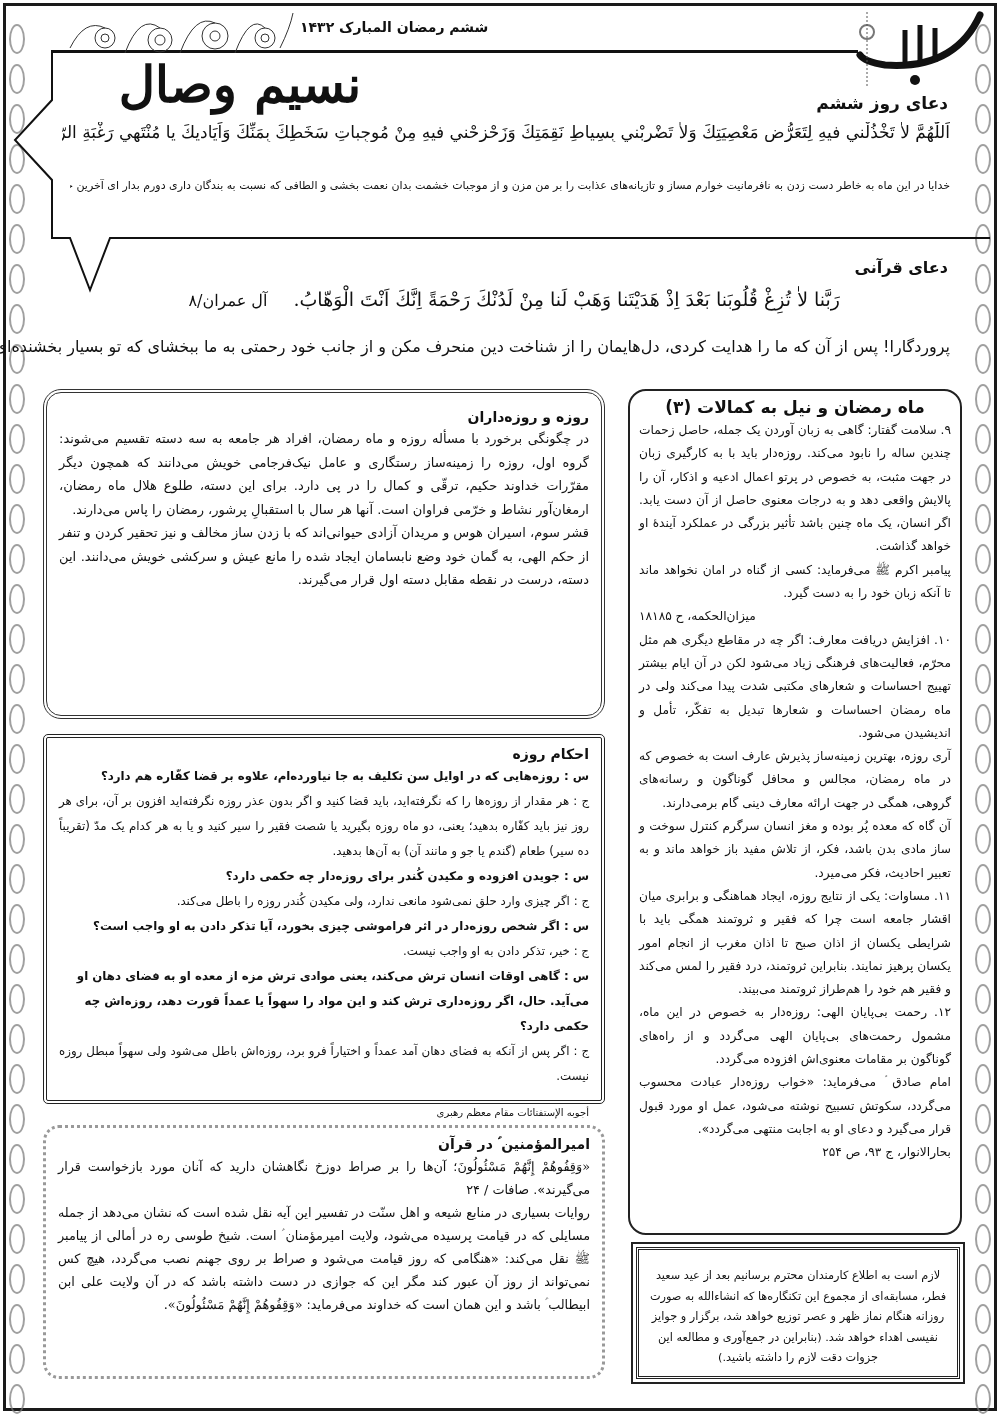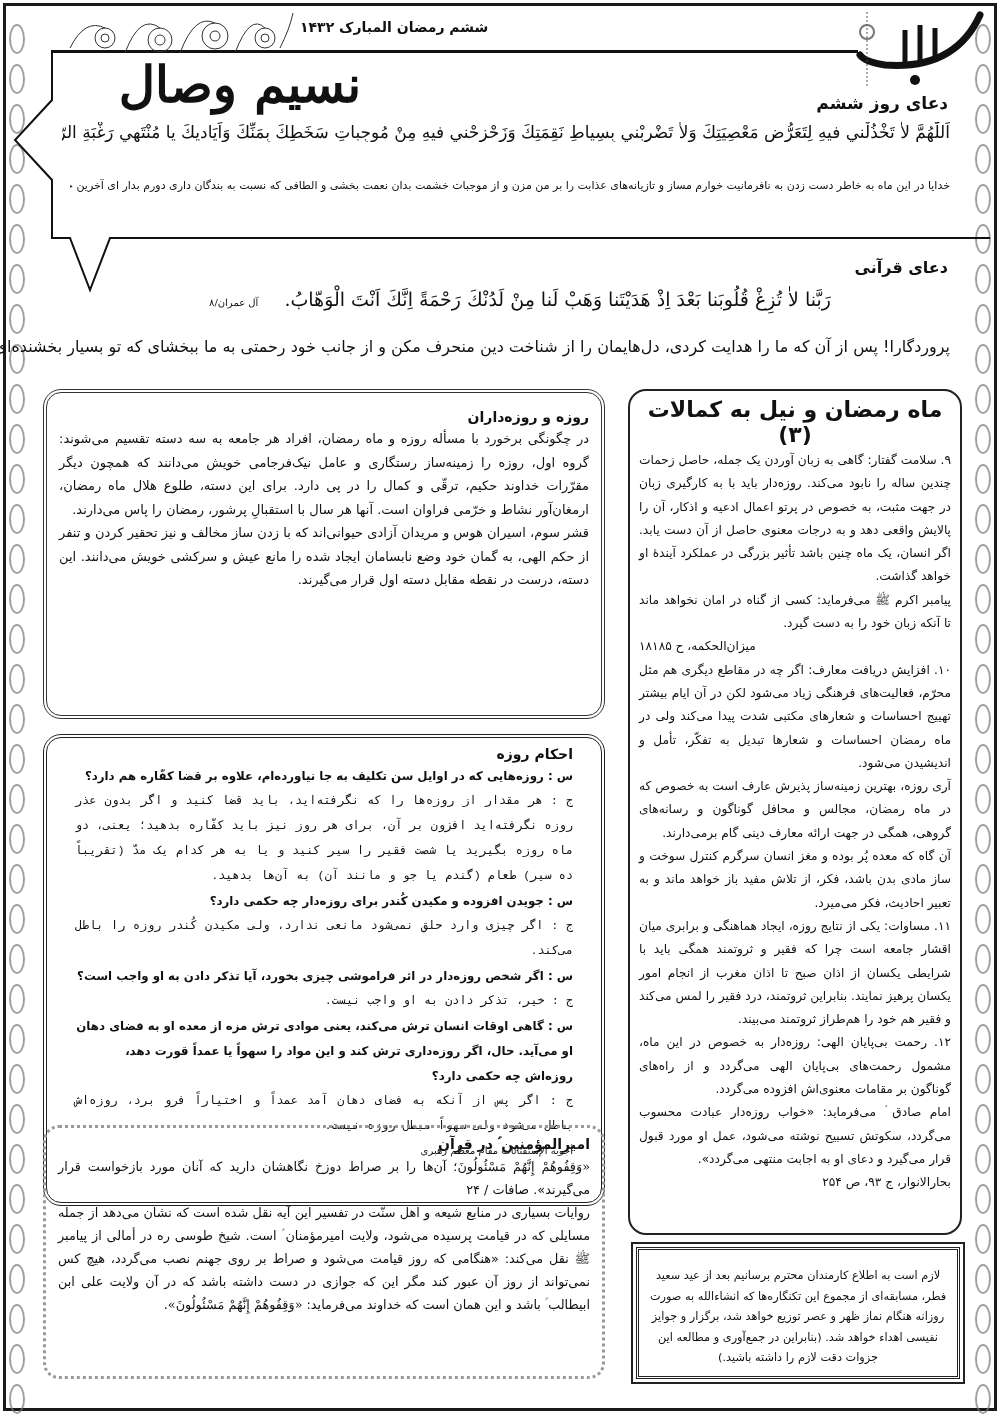--- a/index.html
+++ b/index.html
@@ -19,42 +19,42 @@
   .bismillah { position:absolute; top:10px; left:845px; width:140px; height:80px; }
   .title-logo { position:absolute; top:55px; left:60px; width:360px; height:60px; font-family:"DejaVu Serif", serif; font-size:50px; font-weight:bold; line-height:60px; direction:rtl; text-align:center; letter-spacing:2px; }
   .star-frame { position:absolute; left:0; top:0; width:1000px; height:300px; pointer-events:none; }
 
   .daily-heading { position:absolute; top:93px; right:52px; font-size:17px; font-weight:bold; }
   .daily-arabic { position:absolute; top:122px; left:62px; right:50px; font-family:"DejaVu Serif", serif; font-size:17px; direction:rtl; text-align:right; white-space:nowrap; overflow:hidden; }
   .daily-persian { position:absolute; top:179px; left:70px; right:50px; font-size:11px; direction:rtl; text-align:right; white-space:nowrap; overflow:hidden; }
 
   .quran-heading { position:absolute; top:258px; right:52px; font-size:16px; font-weight:bold; }
   .quran-arabic { position:absolute; top:288px; left:200px; width:640px; font-family:"DejaVu Serif", serif; font-size:19px; direction:rtl; text-align:center; white-space:nowrap; }
-  .quran-ref { font-size:10px; margin-right:20px; }
+  .quran-ref { font-size:16px; margin-right:20px; }
   .quran-persian { position:absolute; top:337px; left:60px; right:50px; font-size:16px; direction:rtl; text-align:right; white-space:nowrap; }
 
   
   .box-right { position:absolute; left:628px; top:389px; width:334px; height:846px; border:2px solid #222; border-radius:18px; padding:6px 9px; box-sizing:border-box; }
-  .box-right h2 { margin:0 0 2px; font-size:22px; font-weight:bold; text-align:center; letter-spacing:1px; }
+  .box-right h2 { margin:0 0 2px; font-size:17px; font-weight:bold; text-align:center; letter-spacing:1px; }
   .box-right p { margin:0; font-size:12.2px; line-height:23.3px; text-align:justify; text-align-last:right; }
   .box-right b { font-weight:normal; }
   .src { font-size:11px; }
 
   
   .notice { position:absolute; left:636px; top:1247px; width:324px; height:132px; border:3px double #222; box-sizing:border-box; outline:2px solid #222; outline-offset:3px; padding:16px 8px; font-size:11.3px; line-height:20.5px; text-align:center; }
 
   
   .box-fast { position:absolute; left:43px; top:389px; width:562px; height:330px; border:4px double #333; border-radius:18px; box-sizing:border-box; padding:16px 12px; }
   .box-fast h3, .box-ahkam h3, .box-amir h3 { margin:0 0 2px; font-size:14px; font-weight:bold; }
   .box-fast p { margin:0; font-size:13px; line-height:23.5px; text-align:justify; text-align-last:right; }
 
-  .box-ahkam { position:absolute; left:43px; top:734px; width:562px; height:472px; border:4px double #222; border-radius:18px; box-sizing:border-box; padding:8px 28px; }
+  .box-ahkam { position:absolute; left:43px; top:734px; width:562px; height:370px; border:4px double #222; border-radius:5px; box-sizing:border-box; padding:8px 12px; }
   .box-ahkam .q { font-size:11.8px; font-weight:bold; line-height:25px; margin:0;text-align:right; }
-  .box-ahkam .a { font-size:11.8px; line-height:25px; margin:0; text-align:justify; text-align-last:right;font-family:Liberation Mono, monospace; }
-  .box-ahkam .src { margin-top:6px; font-size:10px; }
+  .box-ahkam .a { font-size:11.8px; line-height:25px; margin:0; text-align:justify; text-align-last:right; }
+  .box-ahkam .src { margin-top:18px; font-size:10px; }
 
   .box-amir { position:absolute; left:43px; top:1125px; width:562px; height:254px; border:3px dotted #999; border-radius:16px; box-sizing:border-box; padding:8px 12px; }
   .box-amir p { margin:0; font-size:12.8px; line-height:23px; text-align:justify; text-align-last:right; }
   .ar { font-family:"DejaVu Serif", serif; }
 </style>
 </head>
 <body>
 
 <div class="frame"></div>
 <div class="side-orn left">

